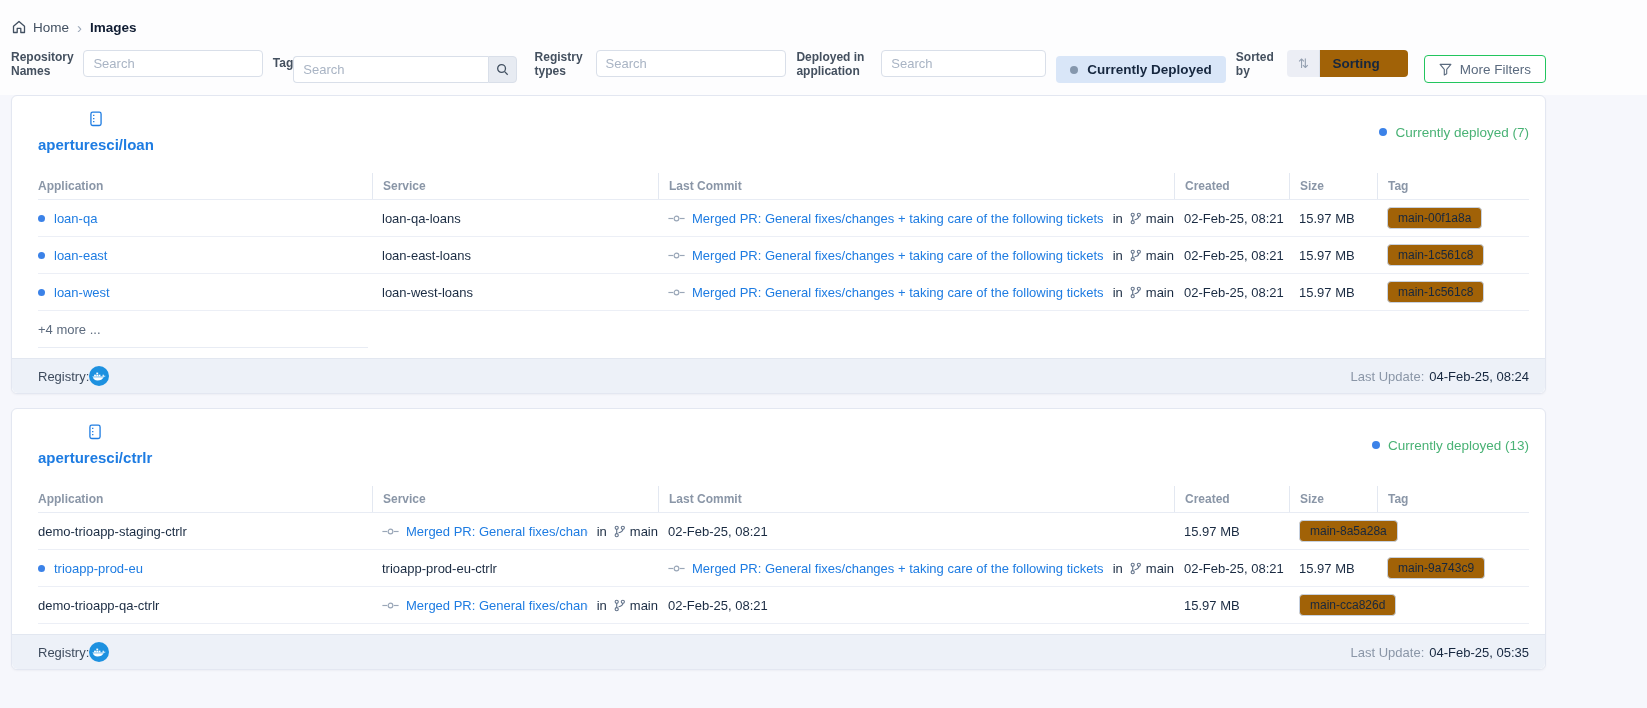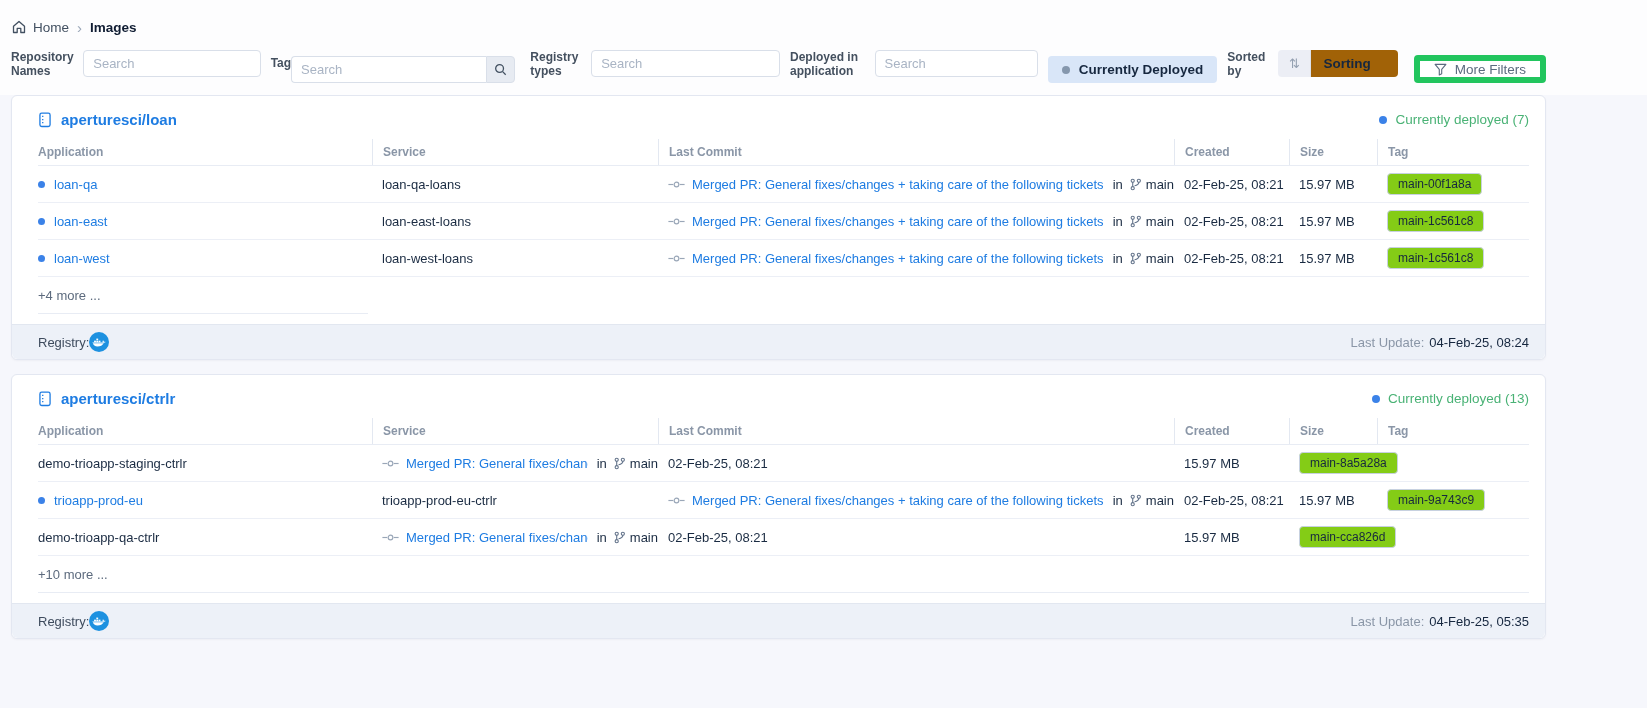--- a/index.html
+++ b/index.html
@@ -43,54 +43,54 @@
   .sort-icon-seg {
     width:33px; background:#eceef5; border-radius:4px 0 0 4px; border-right:1px solid #dcе2ec;
     border-right:1px solid #dce2ec; display:flex; align-items:center; justify-content:center;
     color:#94a0b1; font-size:13px;
   }
   .sort-label-seg {
     flex:1; background:#a16207; border-radius:0 4px 4px 0; display:flex; align-items:center;
     padding:0 12px; font-size:13.5px; font-weight:700; color:#16273f;
   }
   .more-filters-btn {
-    height:28px; background:#fff; border:6px solid #22c55e; border-radius:4px;
+    height:28px; background:#fff; border:1px solid #22c55e; border-radius:4px;
     display:flex; align-items:center; gap:8px; padding:8px 14px; font-size:13.5px;
     color:#5b6b7f; cursor:pointer; white-space:nowrap; margin-left:6px;
     font-family:"Liberation Sans", sans-serif;
   }
   
   .list-section { padding:0 101px 0 11px; }
   .repo-card {
     background:#fff; border:1px solid #e3e7f1; border-radius:6px; margin-bottom:14px;
     box-shadow:0 1px 2px rgba(16,24,40,0.04);
   }
   .card-header { display:flex; align-items:center; justify-content:space-between; padding:15px 16px 11px 26px; }
-  .repo-title { display:flex; align-items:center; gap:9px; color:#1e7ce2; font-size:15px; font-weight:700; cursor:pointer; }
+  .repo-title { display:flex; align-items:center; gap:9px; color:#1e7ce2; font-size:15px; font-weight:700; cursor:pointer;flex-direction:column; }
   .deployed-status { display:flex; align-items:center; gap:8px; color:#49b275; font-size:13.5px; }
   .status-dot { width:8px; height:8px; border-radius:50%; background:#3b82e8; }
   .grid { display:grid; grid-template-columns:334px 286px 1fr 115px 88px 152px; align-items:center; }
-  .table-wrap { margin:0 16px 0 26px; }
+  .table-wrap { margin:9px 16px 0 26px; }
   .thead { height:27px; border-bottom:1px solid #e8ecf4; color:#8a96a7; font-size:12px; font-weight:700; }
   .thead .hcell { height:100%; display:flex; align-items:center; }
   .thead .hcell + .hcell { border-left:1px solid #e3e8f1; padding-left:10px; }
   .trow { height:37px; border-bottom:1px solid #eceff6; font-size:13px; }
   .trow .cell { display:flex; align-items:center; min-width:0; }
   .trow .cell + .cell { padding-left:10px; }
   .app-dot { width:7px; height:7px; border-radius:50%; background:#3b82e8; margin-right:9px; flex:none; }
   .app-link { color:#1e7ce2; text-decoration:none; cursor:pointer; white-space:nowrap; }
   .commit-cell { white-space:nowrap; overflow:hidden; }
   .commit-icon { display:flex; align-items:center; margin-right:7px; flex:none; }
   .commit-link { color:#1e7ce2; text-decoration:none; cursor:pointer; overflow:hidden; white-space:nowrap; }
   .in-label { margin:0 6px 0 9px; color:#1a2b42; }
   .branch-icon { display:flex; align-items:center; margin-right:4px; flex:none; }
   .branch-name { color:#1a2b42; }
   .tag-badge {
     border:1px solid #c7d1e0; border-radius:4px; padding:3px 10px; font-size:12px;
-    color:#16273f; background:#84cc16; white-space:nowrap; cursor:pointer;
+    color:#16273f; background:#a16207; white-space:nowrap; cursor:pointer;
   }
   .more-row { height:37px; display:flex; align-items:center; position:relative; font-size:13px; color:#5d6b7e; cursor:pointer; }
   .more-row::after { content:""; position:absolute; left:0; bottom:0; height:1px; background:#e8ecf4; width:var(--more-w,100%); }
   .card-footer {
     margin-top:10px; background:#edf1f8; border-top:1px solid #e2e7f0; border-radius:0 0 6px 6px;
     padding:7px 16px 7px 26px; display:flex; align-items:center; justify-content:space-between; font-size:13px;
   }
   .footer-left { display:flex; align-items:center; color:#3e4b5d; }
   .footer-right { display:flex; align-items:center; gap:5px; }
   .lu-label { color:#8a96a7; }
@@ -430,21 +430,20 @@
             </span>
           <span class="branch-name">main</span>
         </div>
         <div class="cell">02-Feb-25, 08:21</div>
         <div class="cell">15.97 MB</div>
         <div class="cell">
             <span class="tag-badge">main-cca826d</span>
           </div>
       </div>
 
-      <div class="more-row">+10 more ...</div>
     </div>
     <div class="card-footer">
       <div class="footer-left">
         <span>Registry:</span>
         <span class="docker-badge">
           <svg width="20" height="20" viewBox="0 0 24 24">
               <circle cx="12" cy="12" r="12" fill="#1d91e0"></circle>
               <g fill="#fff">
                 <rect x="6.1" y="10.4" width="2.2" height="2"></rect>
                 <rect x="8.8" y="10.4" width="2.2" height="2"></rect>

